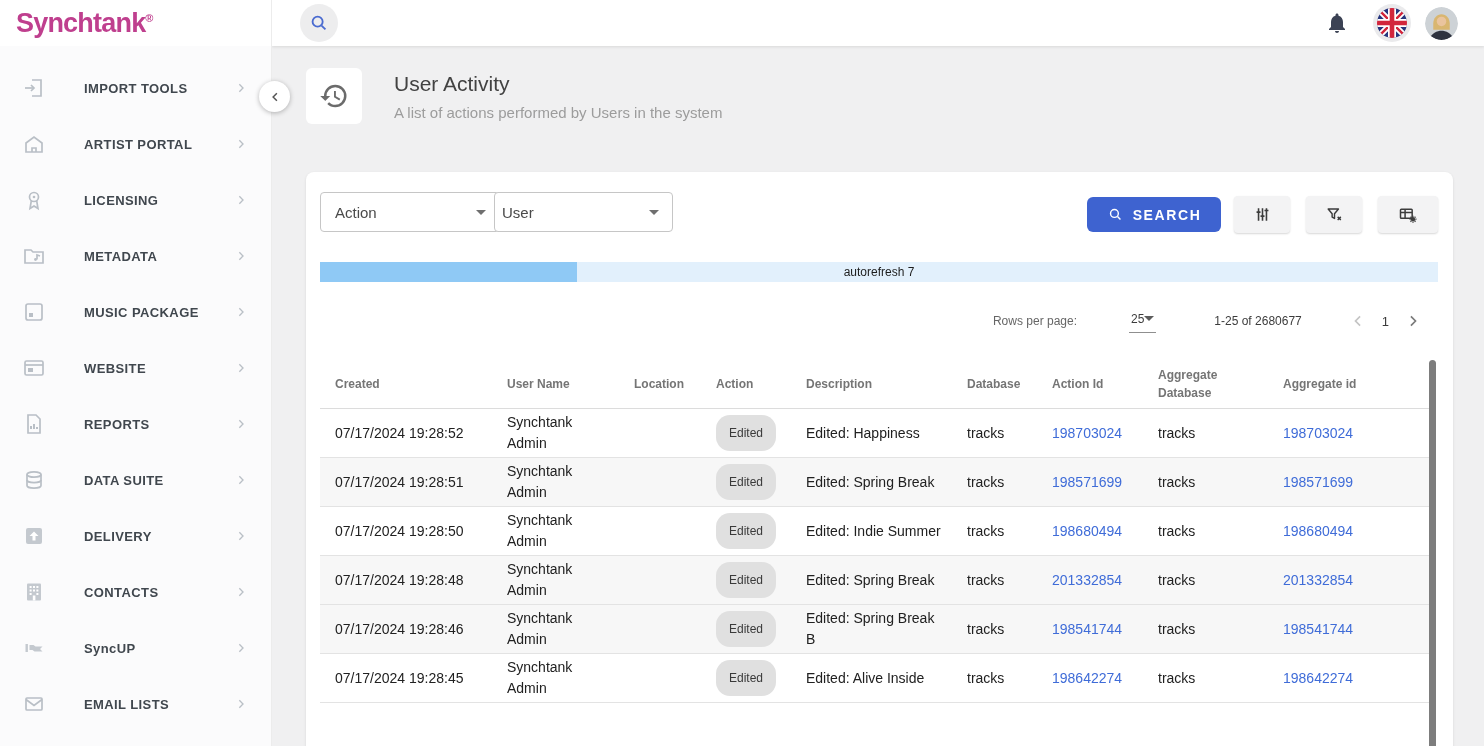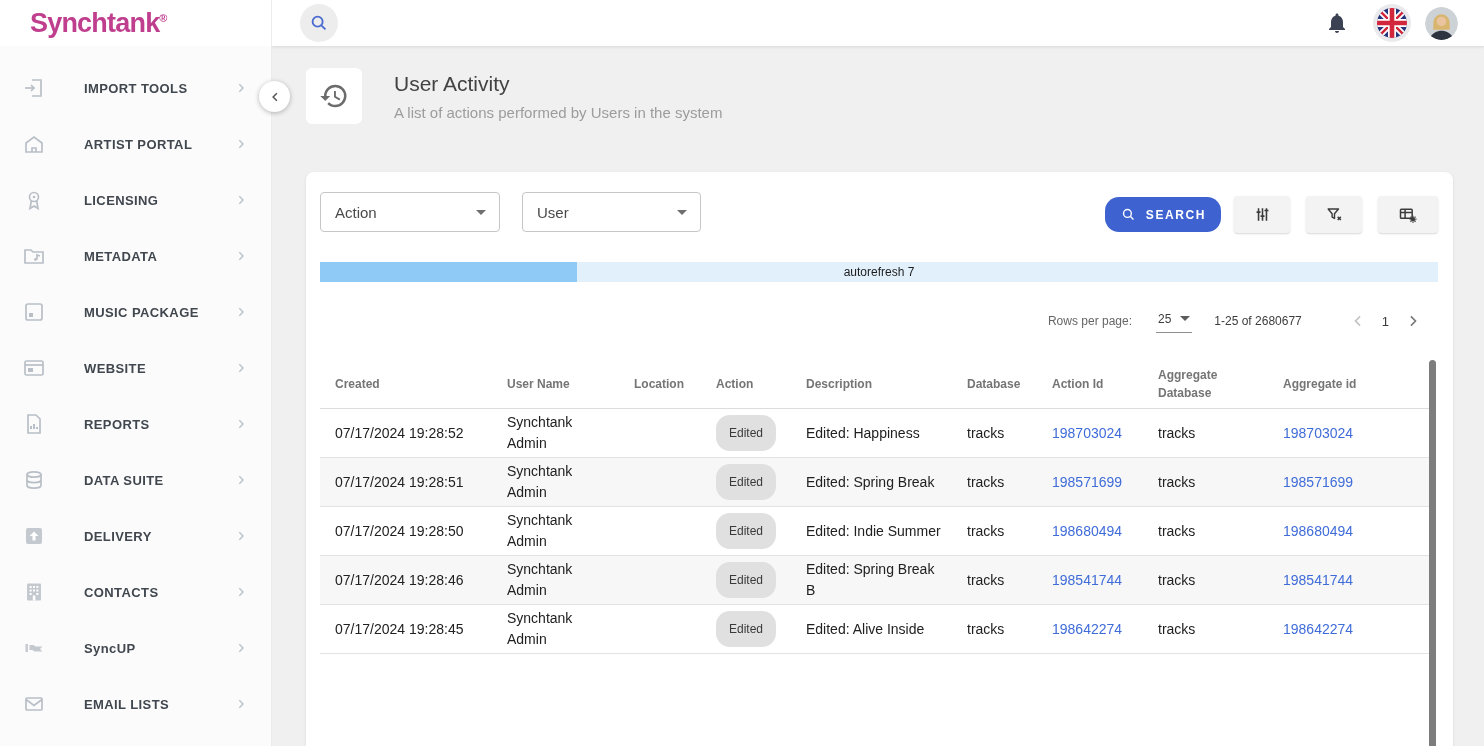--- a/index.html
+++ b/index.html
@@ -8,21 +8,21 @@
     position:relative; overflow:hidden;
     background:#f0f0f1;
     font-family:"Liberation Sans", sans-serif;
     --brand:#bf3f8e; --primary:#3e63d0; --link:#3f6cd8;
     --fill:#8fc9f5; --track:#e2f0fc;
   }
   svg { display:block; }
 
   
   .sidebar { position:absolute; left:0; top:0; width:272px; height:100%; background:#fbfbfc; border-right:1px solid #ececec; z-index:2; }
-  .logo-strip { height:46px; background:#fff; display:flex; align-items:center; padding-left:30px; }
+  .logo-strip { height:46px; background:#fff; display:flex; align-items:center; padding-left:16px; }
   .logo { font-size:27px; font-weight:800; color:var(--brand); letter-spacing:-0.8px; }
   .logo sup { font-size:11px; font-weight:700; vertical-align:super; }
   .side-menu { padding-top:14px; }
   .side-item { height:56px; display:flex; align-items:center; padding:0 22px; cursor:pointer; }
   .side-icon { width:24px; height:24px; margin-right:14px; flex:none; }
   .side-label { font-size:13px; font-weight:700; color:#40474e; letter-spacing:0.4px; flex:1;padding-left:24px; }
   .side-chev { width:16px; height:16px; flex:none; }
 
   
   .topbar { position:absolute; left:272px; right:0; top:0; height:46px; background:#fff; box-shadow:0 1px 3px rgba(0,0,0,0.10); z-index:1; display:flex; align-items:center; }
@@ -37,37 +37,37 @@
   
   .main { position:absolute; left:272px; top:46px; right:0; bottom:0; }
   .header-icon-card { position:absolute; left:34px; top:22px; width:56px; height:56px; background:#fff; border-radius:6px; display:flex; align-items:center; justify-content:center; }
   .page-title { position:absolute; left:122px; top:26px; font-size:21px; color:#424242; }
   .page-subtitle { position:absolute; left:122px; top:58px; font-size:15px; color:#9c9c9c; }
 
   .card { position:absolute; left:34px; top:126px; width:1147px; height:660px; background:#fff; border-radius:8px; box-shadow:0 1px 3px rgba(0,0,0,0.10); }
 
   .select { position:absolute; top:20px; height:40px; border:1px solid #c6c6c6; border-radius:4px; display:flex; align-items:center; padding:0 13px 0 14px; font-size:15px; color:#4a4a4a; cursor:pointer; background:#fff; }
   .select-action { left:14px; width:180px; }
-  .select-user { left:216px; width:179px; }
+  .select-user { left:188px; width:179px;padding-left:7px; }
   .caret { margin-left:auto; width:0; height:0; border-left:5px solid transparent; border-right:5px solid transparent; border-top:5.5px solid #6f6f6f; }
 
-  .btn-search { position:absolute; top:25px; right:232px; width:116px; height:35px; background:var(--primary); color:#fff; border:none; border-radius:14px; font-size:12px; font-weight:600; letter-spacing:1.6px; display:flex; align-items:center; justify-content:center; gap:9px; cursor:pointer; font-family:inherit; }
+  .btn-search { position:absolute; top:25px; right:232px; width:134px; height:35px; background:var(--primary); color:#fff; border:none; border-radius:6px; font-size:14px; font-weight:600; letter-spacing:1.6px; display:flex; align-items:center; justify-content:center; gap:9px; cursor:pointer; font-family:inherit; }
   .icon-btn { position:absolute; top:24px; height:37px; background:#f3f3f4; border:none; border-radius:4px; box-shadow:0 1px 2px rgba(0,0,0,0.16); display:flex; align-items:center; justify-content:center; cursor:pointer; }
   .btn-tune { right:163px; width:56px; }
   .btn-clear-filter { right:91px; width:56px; }
   .btn-col-settings { right:15px; width:60px; }
 
   .progress { position:absolute; left:14px; top:90px; width:1118px; height:20px; background:var(--track); }
   .progress-fill { height:100%; width:23%; background:var(--fill); }
   .progress-label { position:absolute; inset:0; display:flex; align-items:center; justify-content:center; font-size:12px; color:#1d1d1d; }
 
   .pagination { position:absolute; right:30px; top:131px; height:36px; display:flex; align-items:center; font-size:12px; color:#666; }
-  .rpp-select { margin-left:24px; display:flex; align-items:center; gap:9px; padding:2px 2px 6px 2px; border-bottom:1px solid #8f8f8f; cursor:pointer; color:#3c3c3c; }
+  .rpp-select { margin-left:52px; display:flex; align-items:center; gap:0; padding:2px 2px 6px 2px; border-bottom:1px solid #8f8f8f; cursor:pointer; color:#3c3c3c; }
   .rpp-caret { width:0; height:0; border-left:5px solid transparent; border-right:5px solid transparent; border-top:5px solid #5c5c5c; }
-  .range { margin-left:22px; color:#3c3c3c; }
+  .range { margin-left:58px; color:#3c3c3c; }
   .pager { margin-left:46px; display:flex; align-items:center; gap:14px; }
   .page-num { color:#3c3c3c; font-size:13px; }
   .pg-btn { cursor:pointer; }
 
   .table-wrap { position:absolute; left:14px; top:188px; width:1110px; }
   table { border-collapse:collapse; table-layout:fixed; width:1110px; font-size:14px; color:#212121; }
   th { font-size:12px; color:#757575; font-weight:600; text-align:left; padding:6px 10px 6px 15px; height:47px; border-bottom:1px solid #dcdcdc; vertical-align:middle; line-height:1.5; }
   td { padding:3px 10px 3px 15px; height:48px; border-bottom:1px solid #e3e3e3; vertical-align:middle; line-height:1.5; }
   tr.alt td { background:#f7f7f7; }
   .chip { display:inline-block; background:#e0e0e0; color:#3a3a3a; border-radius:14px; padding:11px 13px; font-size:12px; line-height:1.2; }
@@ -485,20 +485,31 @@
     <td>Synchtank Admin</td>
     <td></td>
     <td><span class="chip">Edited</span></td>
     <td>Edited: Indie Summer</td>
     <td>tracks</td>
     <td><a class="link">198680494</a></td>
     <td>tracks</td>
     <td><a class="link">198680494</a></td>
   </tr>
             <tr class="alt">
+    <td>07/17/2024 19:28:48</td>
+    <td>Synchtank Admin</td>
+    <td></td>
+    <td><span class="chip">Edited</span></td>
+    <td>Edited: Spring Break</td>
+    <td>tracks</td>
+    <td><a class="link">201332854</a></td>
+    <td>tracks</td>
+    <td><a class="link">201332854</a></td>
+  </tr>
+            <tr class="alt">
     <td>07/17/2024 19:28:46</td>
     <td>Synchtank Admin</td>
     <td></td>
     <td><span class="chip">Edited</span></td>
     <td>Edited: Spring Break B</td>
     <td>tracks</td>
     <td><a class="link">198541744</a></td>
     <td>tracks</td>
     <td><a class="link">198541744</a></td>
   </tr>

